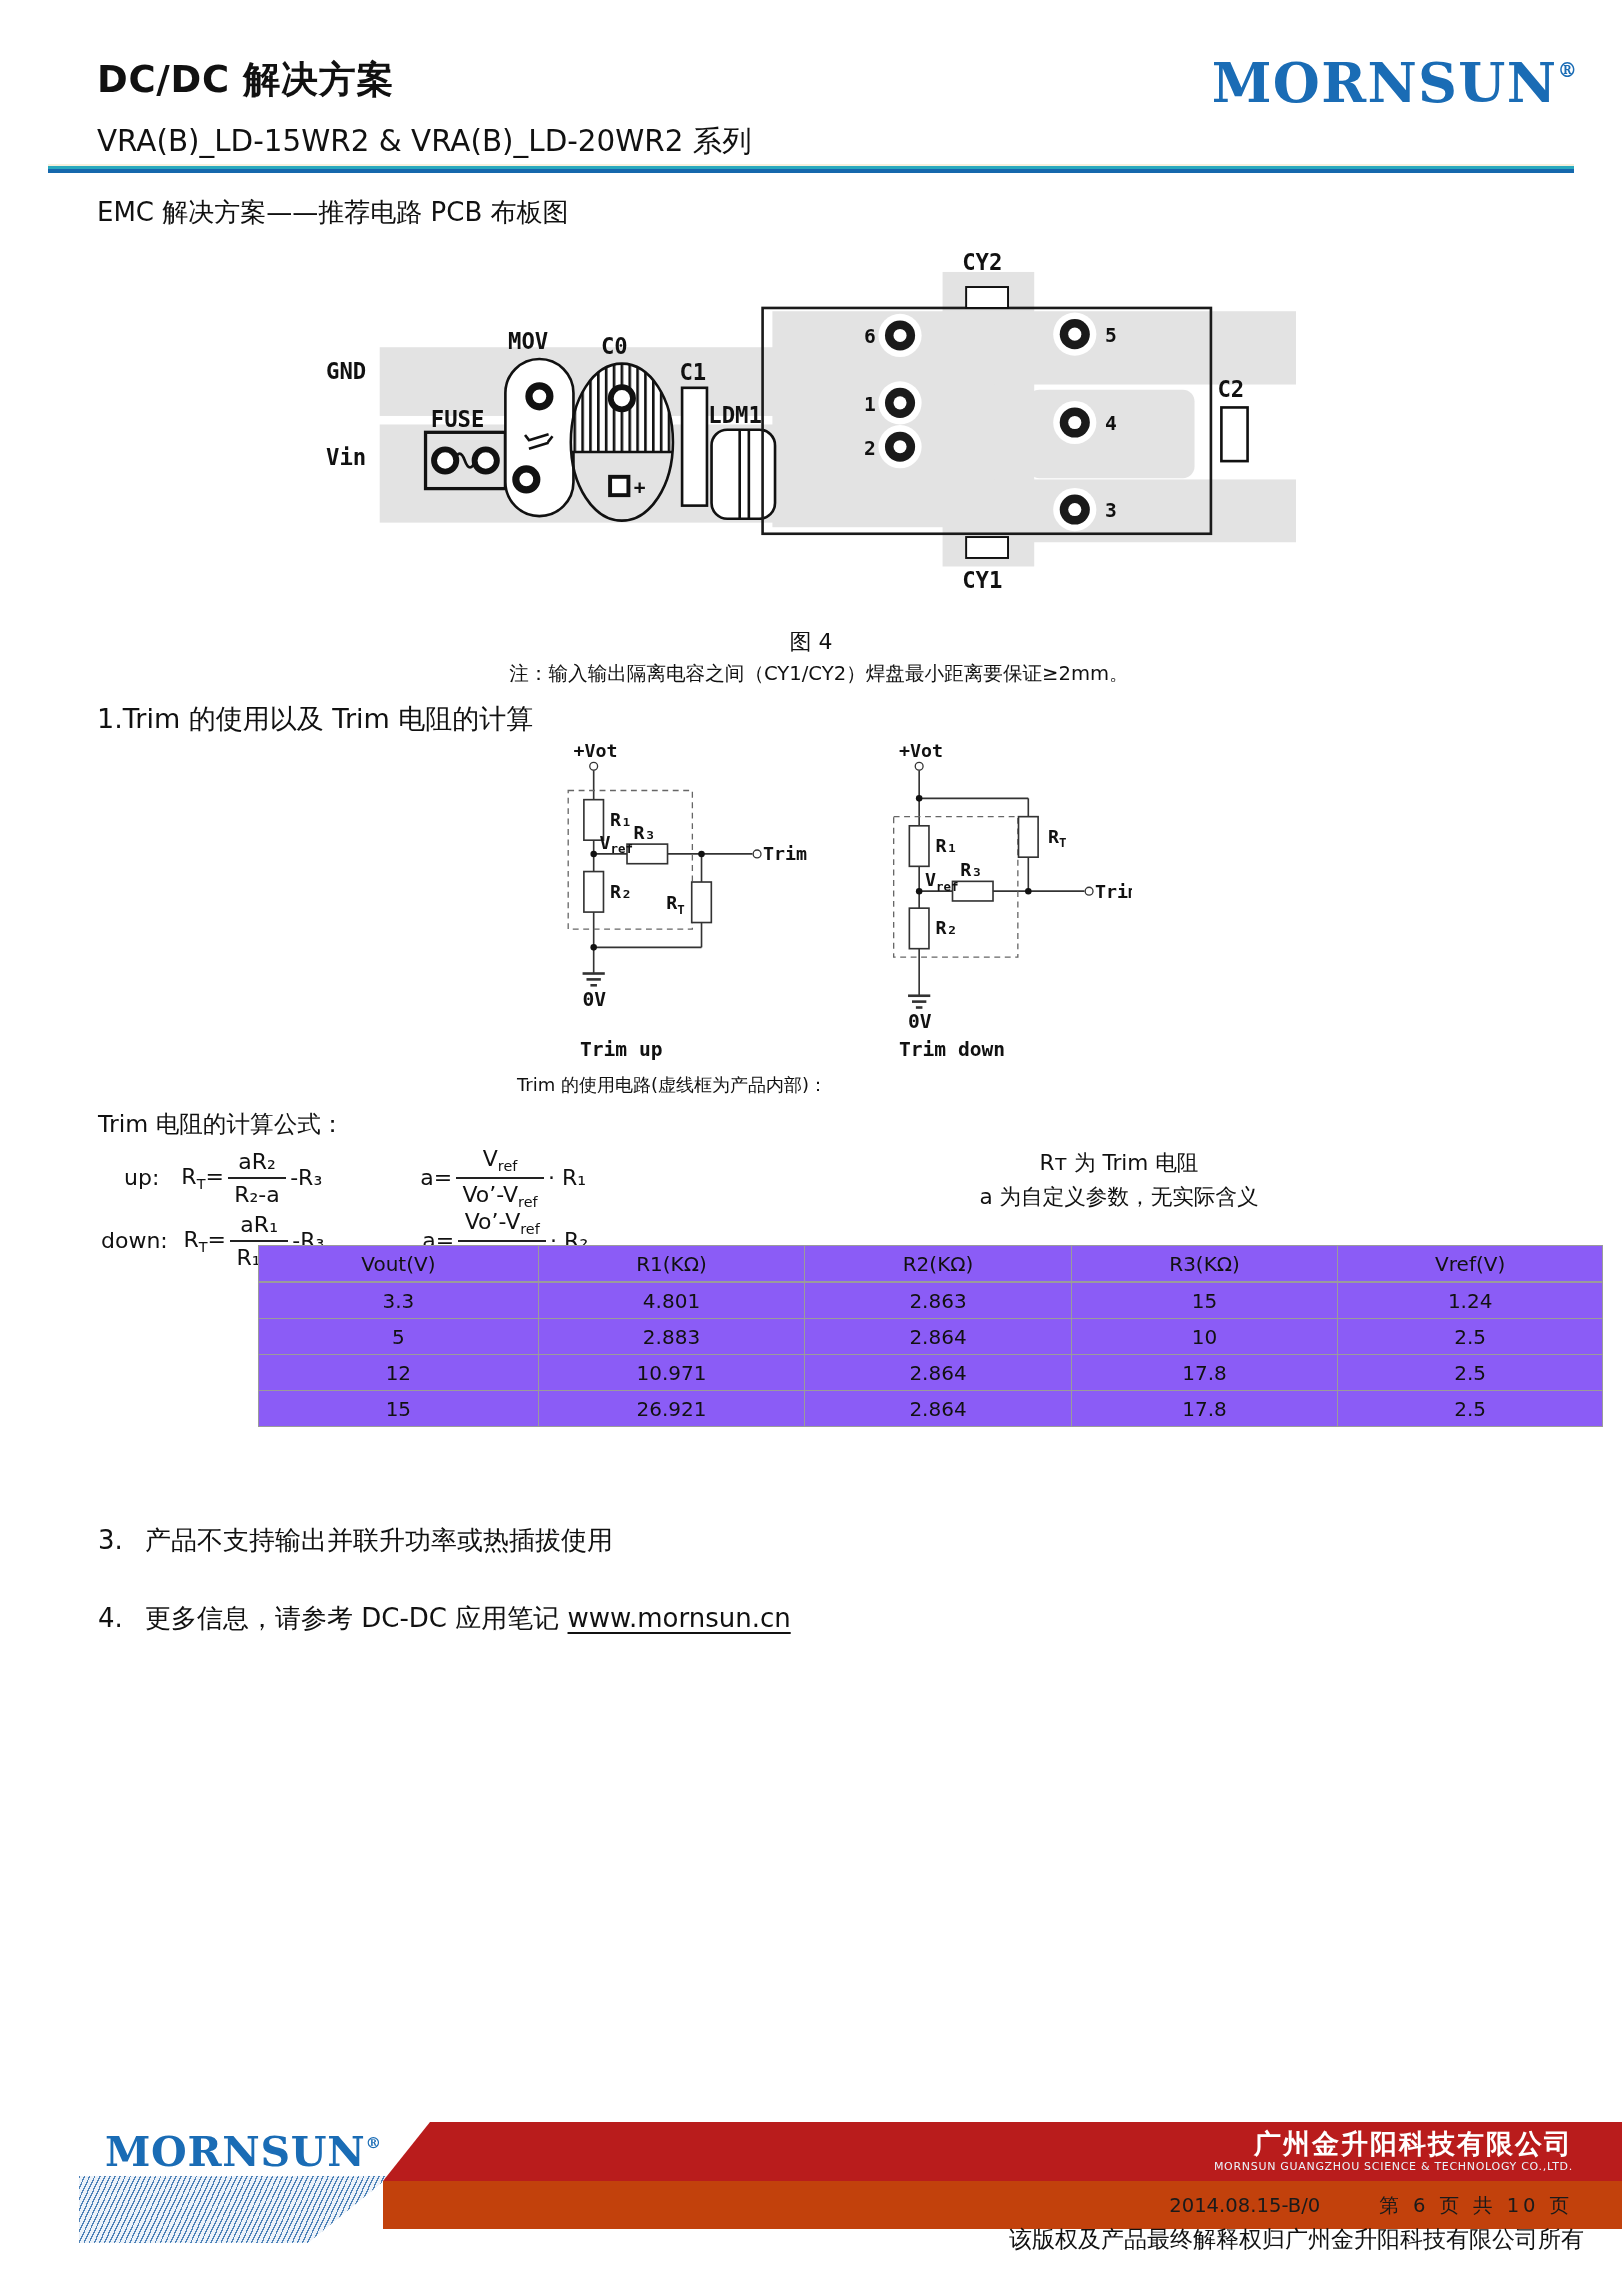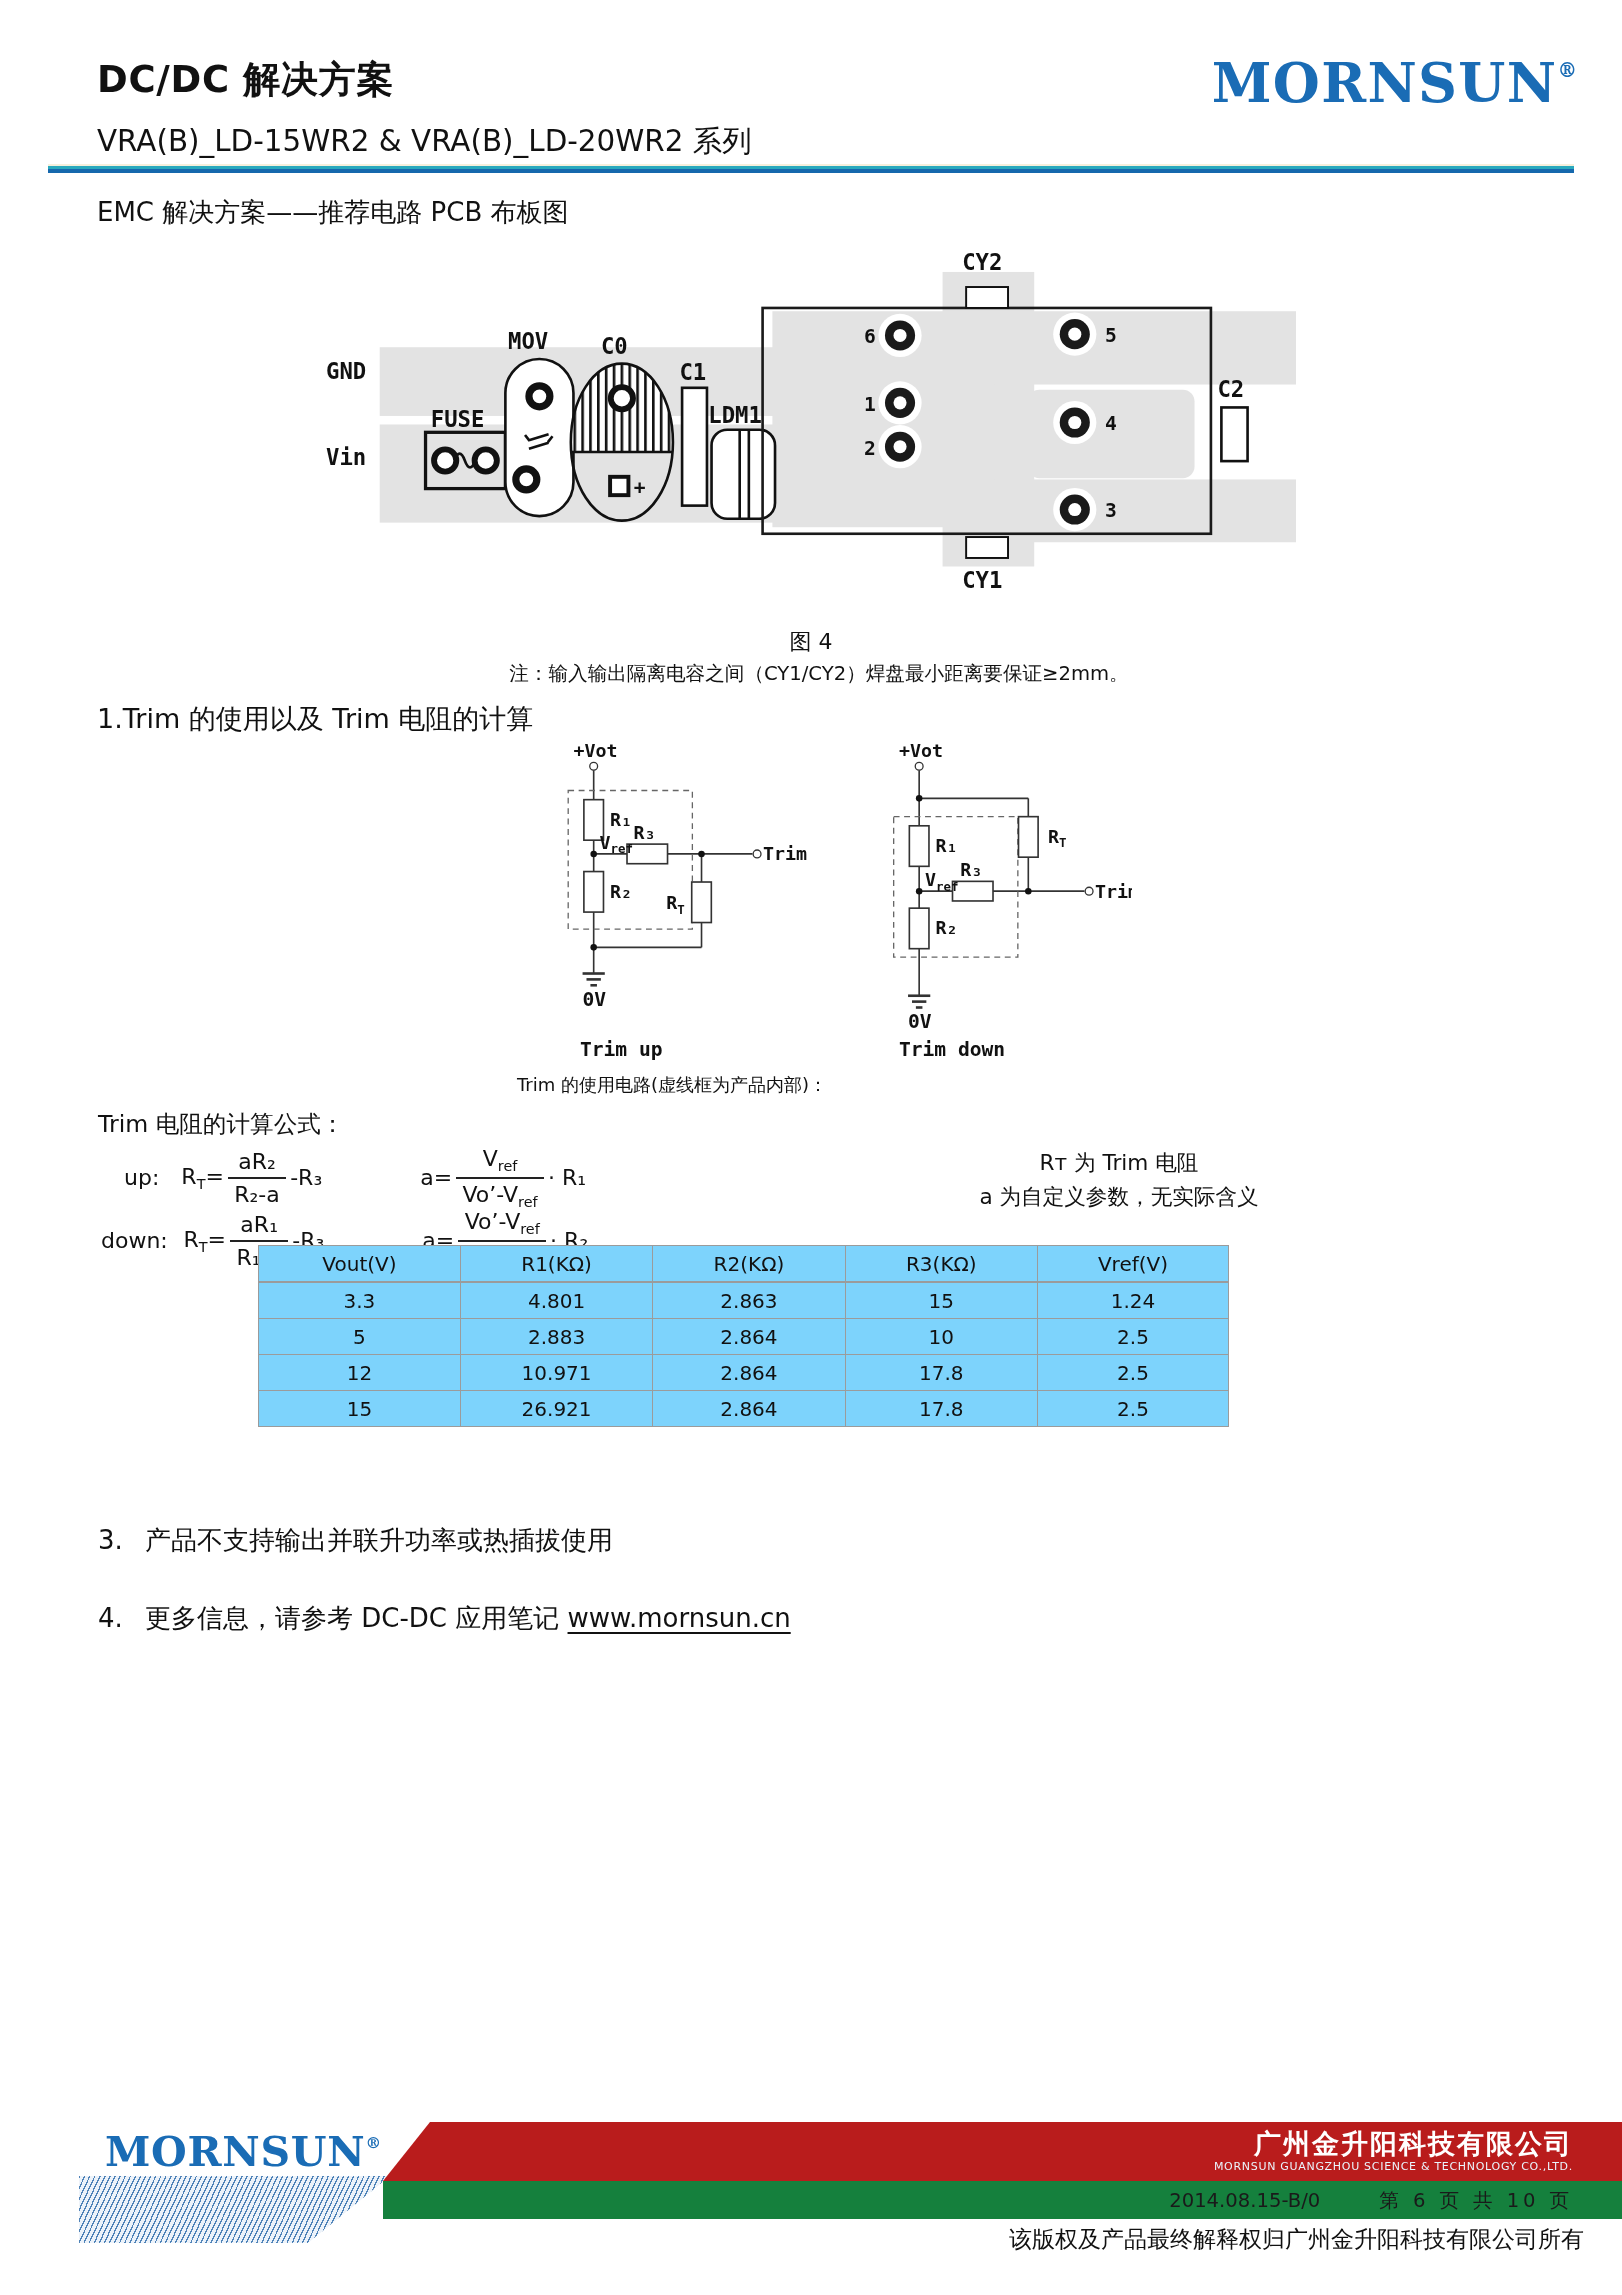--- a/index.html
+++ b/index.html
@@ -32,40 +32,40 @@
   .frow-down{left:101px;top:1209px;}
   .frac{display:inline-flex;flex-direction:column;text-align:center;margin:0 3.9px;}
   .frac .num{padding:0 6.5px 2.6px 6.5px;border-bottom:2px solid #222;}
   .frac .den{padding:2.6px 6.5px 0 6.5px;}
   .fgap{width:98px;}
   sub{font-size:14.4px;}
   .fnote{left:929px;top:1146px;width:380px;text-align:center;font-size:21.6px;line-height:34px;}
 
   
   .trim-table{left:258px;top:1245px;}
-  table{border-collapse:collapse;width:971px;background:#7dd3fc;}
+  table{border-collapse:collapse;width:1345px;background:#8b5cf6;}
   th,td{border:1.3px solid #9b9b9b;height:35px;text-align:center;font-size:20px;font-weight:400;padding:0;}
   th{border-bottom:2.6px solid #9b9b9b;}
 
   
   .item{font-size:26px;font-weight:500;}
   .item3{left:98px;top:1523px;}
   .item4{left:98px;top:1601px;}
   .item .num{display:inline-block;width:47px;}
   .mlink{text-decoration:underline;text-underline-offset:5.2px;color:#111;}
 
   
   .f-logo{left:105px;top:2128px;font-family:"DejaVu Serif",serif;font-weight:700;color:#1a6cb5;font-size:41px;letter-spacing:0.7px;}
   .f-logo sup{font-size:15.7px;vertical-align:18.3px;}
   .f-darkband{left:383px;top:2122px;width:1239px;height:59px;background:#b91c1c;
     clip-path:polygon(47px 0,100% 0,100% 100%,0 100%);
     display:flex;flex-direction:column;justify-content:center;align-items:flex-end;padding-right:49px;box-sizing:border-box;}
   .f-company-cn{color:#fff;font-size:27px;font-weight:700;letter-spacing:2px;line-height:30px;}
   .f-company-en{color:#eaf4fc;font-size:11px;font-weight:500;letter-spacing:0.7px;line-height:15.7px;}
-  .f-lightband{left:383px;top:2181px;width:1239px;height:38px;background:#15803d;
+  .f-lightband{left:383px;top:2181px;width:1239px;height:48px;background:#c2410c;
     display:flex;align-items:center;justify-content:flex-end;padding-right:49px;box-sizing:border-box;font-size:19.6px;color:#1a1a1a;}
   .f-version{margin-right:59px;}
   .f-pages{letter-spacing:3.9px;}
   .f-hatch{left:79px;top:2176px;width:311px;height:67px;
     background:repeating-linear-gradient(115deg,#4f83b8 0 1.3px,#edf3fa 1.3px 4.6px);
     clip-path:polygon(0 0,100% 0,calc(100% - 82px) 100%,0 100%);}
   .f-copyright{left:753px;top:2224px;width:831px;text-align:right;font-size:23px;font-weight:500;}
 
   svg text{font-family:"DejaVu Sans Mono",monospace;font-weight:700;fill:#111;}
   svg .lbl{font-size:34px;}

